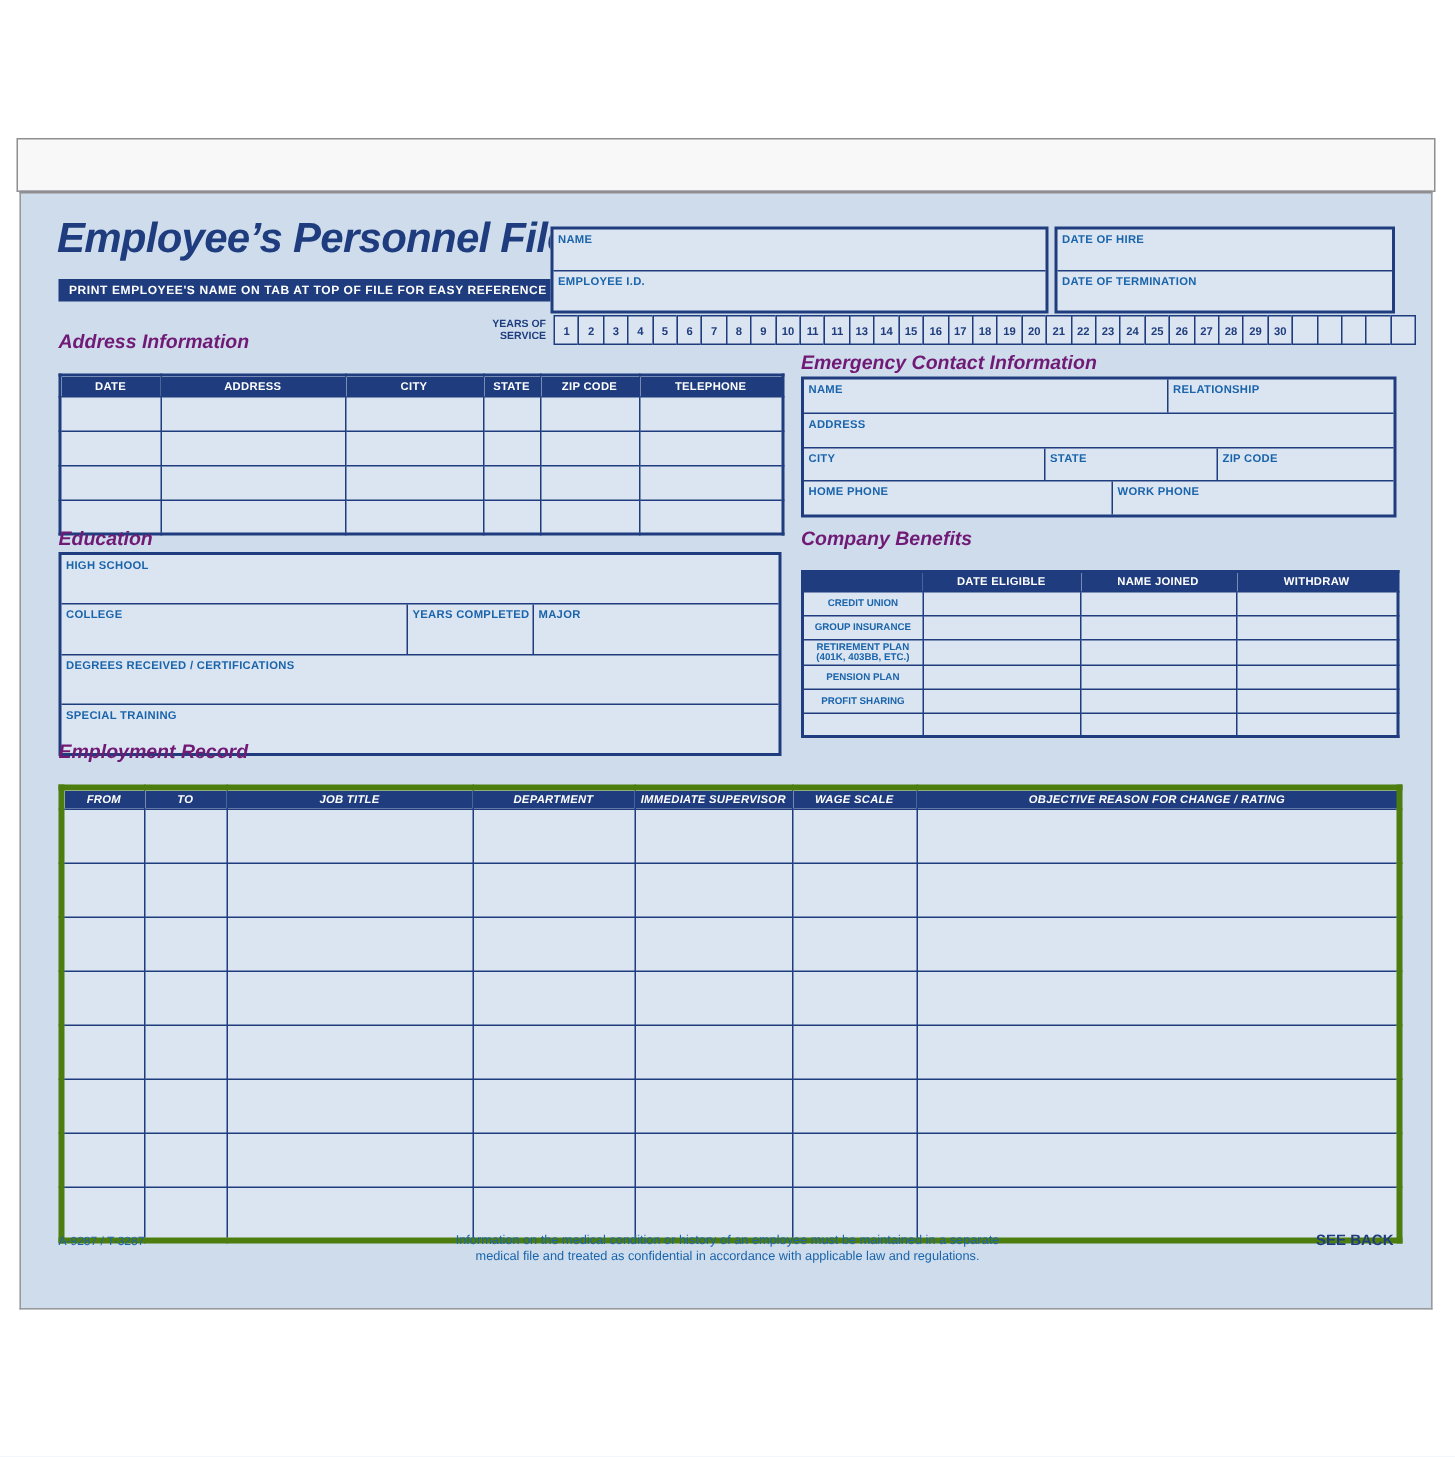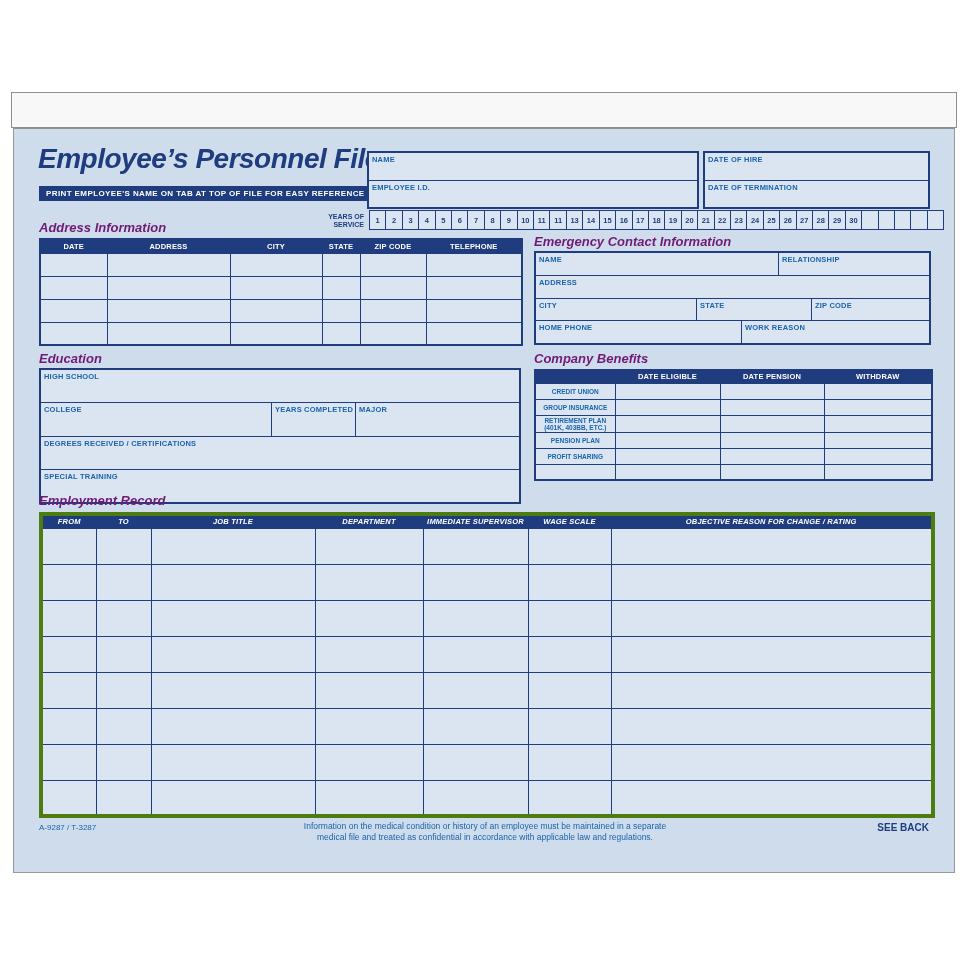--- a/index.html
+++ b/index.html
@@ -53,21 +53,21 @@
   }
   .ycell + .ycell { margin-left: -1px; }
 
   .section-title { font-size: 13px; font-weight: bold; font-style: italic; color: #701a75; }
   .t-addr { left: 25px; top: 91px; }
   .t-ec   { left: 520px; top: 105px; }
   .t-edu  { left: 25px; top: 222px; }
   .t-ben  { left: 520px; top: 222px; }
   .t-emp  { left: 25px; top: 364px; }
 
-  table.grid { border-collapse: collapse; table-layout: fixed; }
+  table.grid { border-collapse: collapse; table-layout: fixed; margin-top: 11px; }
   table.grid th {
     background: #1f3d7e; color: #ffffff; font-size: 7.5px; font-weight: bold;
     border: 1px solid #1f3d7e; text-align: center; letter-spacing: 0.2px;
     overflow: hidden; white-space: nowrap;
   }
   table.grid td { background: #dbe5f1; border: 1px solid #1f3d7e; }
   .addr-table { left: 25px; top: 109px; width: 482px; border: 2px solid #1f3d7e; }
   .addr-table th { height: 14px; }
   .addr-table td { height: 23px; }
 
@@ -246,21 +246,21 @@
       </div>
       <div class="rcell grow">
         <span class="flabel">ZIP CODE</span>
       </div>
     </div>
     <div class="rrow">
       <div class="rcell" style="width:205px">
         <span class="flabel">HOME PHONE</span>
       </div>
       <div class="rcell grow">
-        <span class="flabel">WORK REASON</span>
+        <span class="flabel">WORK PHONE</span>
       </div>
     </div>
   </div>
 
   <div class="section-title t-edu">Education</div>
   <div class="rows-box edu-box">
     <div class="rrow">
       <div class="rcell grow">
         <span class="flabel">HIGH SCHOOL</span>
       </div>
@@ -293,21 +293,21 @@
     <colgroup>
         <col style="width:80px">
         <col style="width:105px">
         <col style="width:104px">
         <col style="width:108px">
       </colgroup>
     <tbody id="benefits-tbody">
         <tr>
           <th></th>
           <th>DATE ELIGIBLE</th>
-          <th>DATE PENSION</th>
+          <th>NAME JOINED</th>
           <th>WITHDRAW</th>
         </tr>
         <tr>
           <td class="blabel">CREDIT UNION</td>
           <td></td>
           <td></td>
           <td></td>
         </tr>
         <tr>
           <td class="blabel">GROUP INSURANCE</td>

